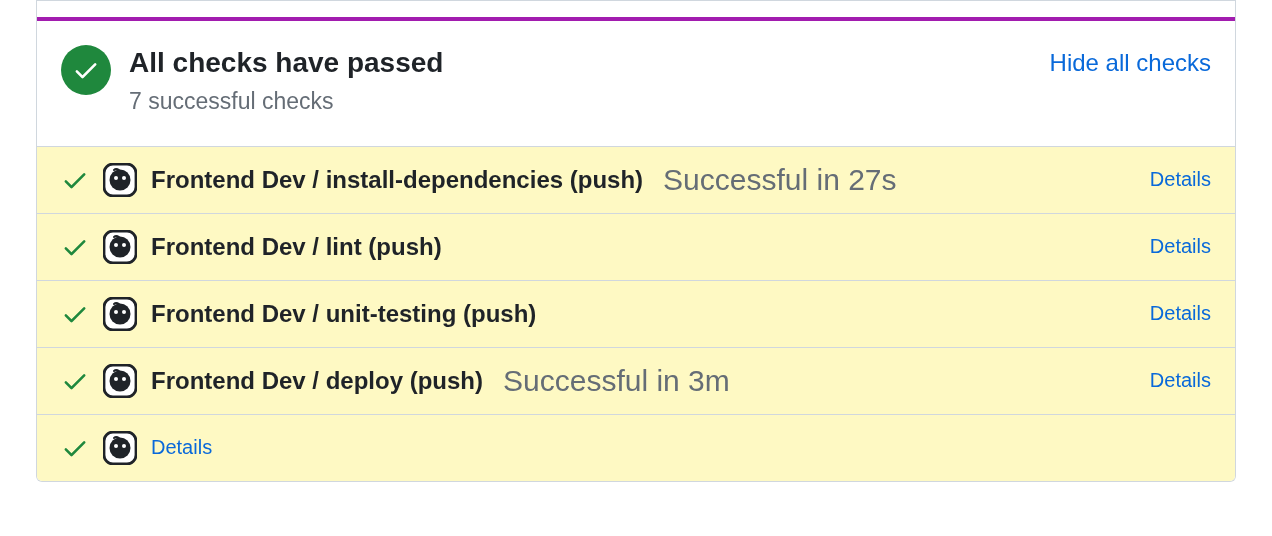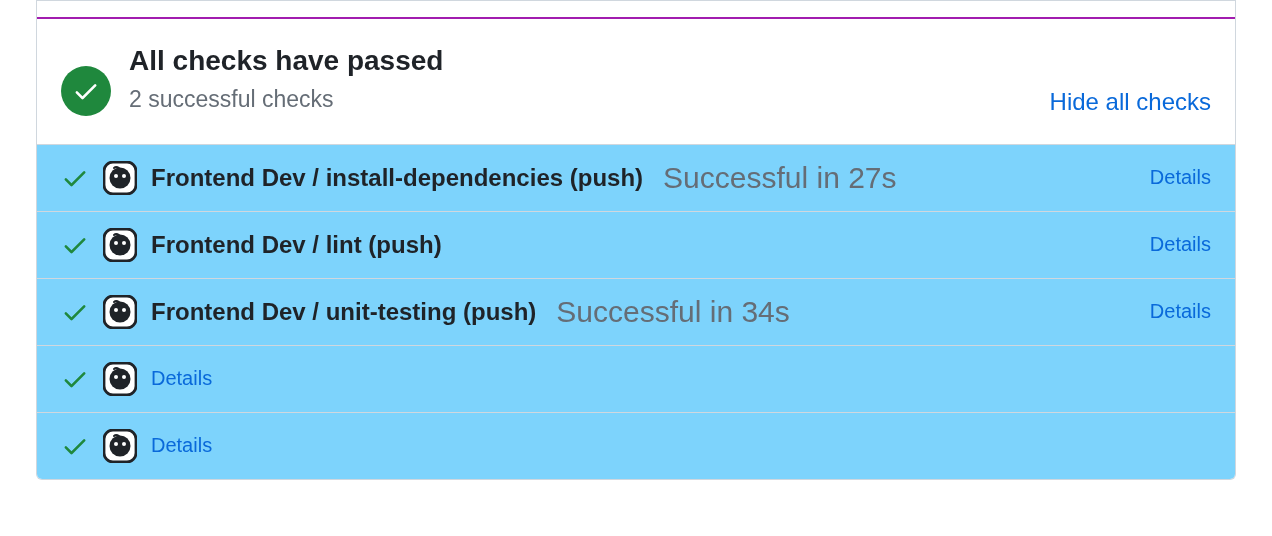--- a/index.html
+++ b/index.html
@@ -16,23 +16,23 @@
     .container {
       margin: 0 36px;
       border: 1px solid #d0d7de;
       border-top: none;
       border-radius: 0 0 6px 6px;
       background: #ffffff;
       overflow: hidden;
     }
     .header {
       display: flex;
-      align-items: flex-end;
+      align-items: flex-start;
       padding: 24px 24px 28px 24px;
-      border-top: 2px solid #a21caf;
+      border-top: 4px solid #a21caf;
       margin-top: 16px;
       background: #ffffff;
     }
     .status-badge {
       width: 50px;
       height: 50px;
       border-radius: 50%;
       background: #1f883d;
       display: flex;
       align-items: center;
@@ -61,21 +61,21 @@
       line-height: 1.4;
     }
     .hide-link {
       font-size: 24px;
       color: #0969da;
       text-decoration: none;
       cursor: pointer;
       margin-top: 4px;
     }
     .checks-list {
-      background: #7dd3fc;
+      background: #fef9c3;
     }
     .check-row {
       display: flex;
       align-items: center;
       padding: 16px 24px;
       border-top: 1px solid #d0d7de;
       gap: 14px;
     }
     .check-status-icon {
       width: 28px;
@@ -137,21 +137,21 @@
 <div class="container">
   <div class="partial-border-top"></div>
   <div class="header">
     <div class="status-badge">
       <svg viewBox="0 0 16 16">
           <path d="M13.78 4.22a.75.75 0 0 1 0 1.06l-7.25 7.25a.75.75 0 0 1-1.06 0L2.22 9.28a.751.751 0 0 1 1.06-1.06L6 10.94l6.72-6.72a.75.75 0 0 1 1.06 0Z"></path>
         </svg>
     </div>
     <div class="header-text">
       <div class="header-title">All checks have passed</div>
-      <div class="header-subtitle">2 successful checks</div>
+      <div class="header-subtitle">7 successful checks</div>
     </div>
     <a class="hide-link">Hide all checks</a>
   </div>
 
   <div class="checks-list">
 
     <div class="check-row">
       <div class="check-status-icon">
         <svg viewBox="0 0 16 16">
             <path d="M13.78 4.22a.75.75 0 0 1 0 1.06l-7.25 7.25a.75.75 0 0 1-1.06 0L2.22 9.28a.751.751 0 0 1 1.06-1.06L6 10.94l6.72-6.72a.75.75 0 0 1 1.06 0Z"></path>
@@ -204,39 +204,42 @@
         <svg viewBox="0 0 34 34">
             <rect x="1" y="1" width="32" height="32" rx="9" fill="#ffffff" stroke="#1f2328" stroke-width="2.8"></rect>
             <circle cx="17" cy="17" r="10.5" fill="#1f2328"></circle>
             <circle cx="13" cy="15" r="2" fill="#ffffff"></circle>
             <circle cx="21" cy="15" r="2" fill="#ffffff"></circle>
             <path d="M 16 7 Q 13 5 11 7" stroke="#1f2328" stroke-width="2" fill="none" stroke-linecap="round"></path>
           </svg>
       </div>
       <div class="check-middle">
         <span class="check-name">Frontend Dev / unit-testing (push)</span>
-        <span class="check-duration">Successful in 34s</span>
-      </div>
-      <a class="details-link">Details</a>
-    </div>
-
-    <div class="check-row">
-      <div class="check-status-icon">
-        <svg viewBox="0 0 16 16">
-            <path d="M13.78 4.22a.75.75 0 0 1 0 1.06l-7.25 7.25a.75.75 0 0 1-1.06 0L2.22 9.28a.751.751 0 0 1 1.06-1.06L6 10.94l6.72-6.72a.75.75 0 0 1 1.06 0Z"></path>
-          </svg>
-      </div>
-      <div class="avatar-icon">
-        <svg viewBox="0 0 34 34">
-            <rect x="1" y="1" width="32" height="32" rx="9" fill="#ffffff" stroke="#1f2328" stroke-width="2.8"></rect>
-            <circle cx="17" cy="17" r="10.5" fill="#1f2328"></circle>
-            <circle cx="13" cy="15" r="2" fill="#ffffff"></circle>
-            <circle cx="21" cy="15" r="2" fill="#ffffff"></circle>
-            <path d="M 16 7 Q 13 5 11 7" stroke="#1f2328" stroke-width="2" fill="none" stroke-linecap="round"></path>
-          </svg>
+      </div>
+      <a class="details-link">Details</a>
+    </div>
+
+    <div class="check-row">
+      <div class="check-status-icon">
+        <svg viewBox="0 0 16 16">
+            <path d="M13.78 4.22a.75.75 0 0 1 0 1.06l-7.25 7.25a.75.75 0 0 1-1.06 0L2.22 9.28a.751.751 0 0 1 1.06-1.06L6 10.94l6.72-6.72a.75.75 0 0 1 1.06 0Z"></path>
+          </svg>
+      </div>
+      <div class="avatar-icon">
+        <svg viewBox="0 0 34 34">
+            <rect x="1" y="1" width="32" height="32" rx="9" fill="#ffffff" stroke="#1f2328" stroke-width="2.8"></rect>
+            <circle cx="17" cy="17" r="10.5" fill="#1f2328"></circle>
+            <circle cx="13" cy="15" r="2" fill="#ffffff"></circle>
+            <circle cx="21" cy="15" r="2" fill="#ffffff"></circle>
+            <path d="M 16 7 Q 13 5 11 7" stroke="#1f2328" stroke-width="2" fill="none" stroke-linecap="round"></path>
+          </svg>
+      </div>
+      <div class="check-middle">
+        <span class="check-name">Frontend Dev / deploy (push)</span>
+        <span class="check-duration">Successful in 3m</span>
       </div>
       <a class="details-link">Details</a>
     </div>
 
     <div class="check-row">
       <div class="check-status-icon">
         <svg viewBox="0 0 16 16">
             <path d="M13.78 4.22a.75.75 0 0 1 0 1.06l-7.25 7.25a.75.75 0 0 1-1.06 0L2.22 9.28a.751.751 0 0 1 1.06-1.06L6 10.94l6.72-6.72a.75.75 0 0 1 1.06 0Z"></path>
           </svg>
       </div>

